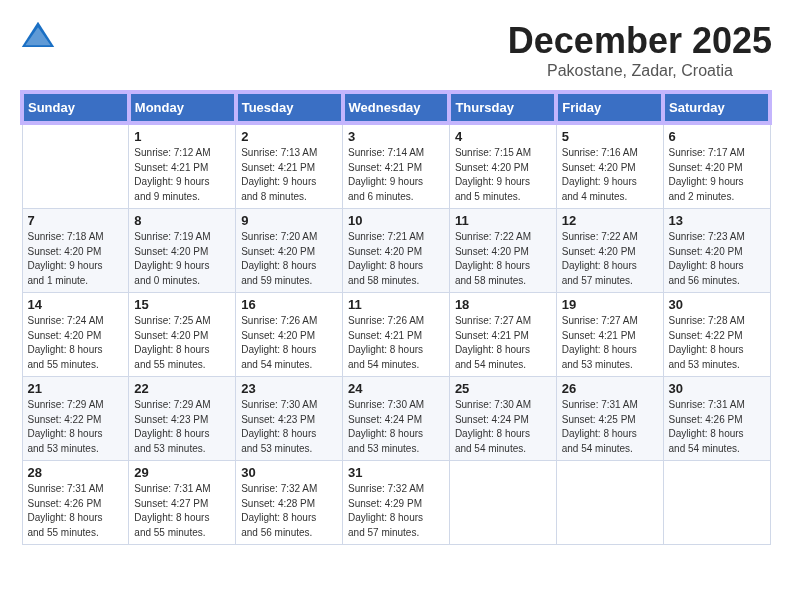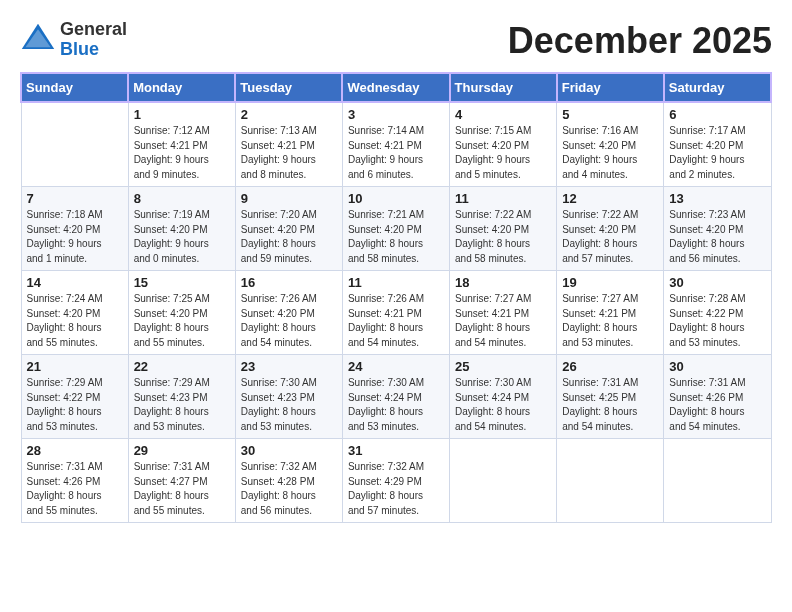--- a/index.html
+++ b/index.html
@@ -51,21 +51,21 @@
     }
     thead tr {
       background-color: #3a6fc4;
       color: #fff;
     }
     thead th {
       padding: 6px 4px;
       text-align: left;
       font-size: 13px;
       font-weight: bold;
-      border: 2px solid #c4b5fd;
+      border: 4px solid #c4b5fd;
     }
     tbody td {
       vertical-align: top;
       border: 1px solid #d0d8e8;
       padding: 4px 5px;
       min-height: 80px;
       background: #fff;
       width: calc(100% / 7);
     }
     tbody tr:nth-child(even) td {
@@ -89,27 +89,24 @@
   </style>
 </head>
 <body>
 
 <div class="header-area">
   <div class="logo">
     <svg class="logo-icon" viewBox="0 0 40 40">
       <polygon points="20,2 38,30 2,30" fill="#1a6fc4"></polygon>
       <polygon points="20,8 34,28 6,28" fill="#fff" opacity="0.3"></polygon>
     </svg>
-    <div class="logo-text">
-      <span class="logo-general">General</span><br>
-      <span class="logo-blue">Blue</span>
-    </div>
   </div>
   <div class="title-area">
     <div class="month-year">December 2025</div>
+    <div class="location">Pakostane, Zadar, Croatia</div>
   </div>
 </div>
 
 <table>
   <thead>
     <tr id="header-row">
         <th>Sunday</th>
         <th>Monday</th>
         <th>Tuesday</th>
         <th>Wednesday</th>

